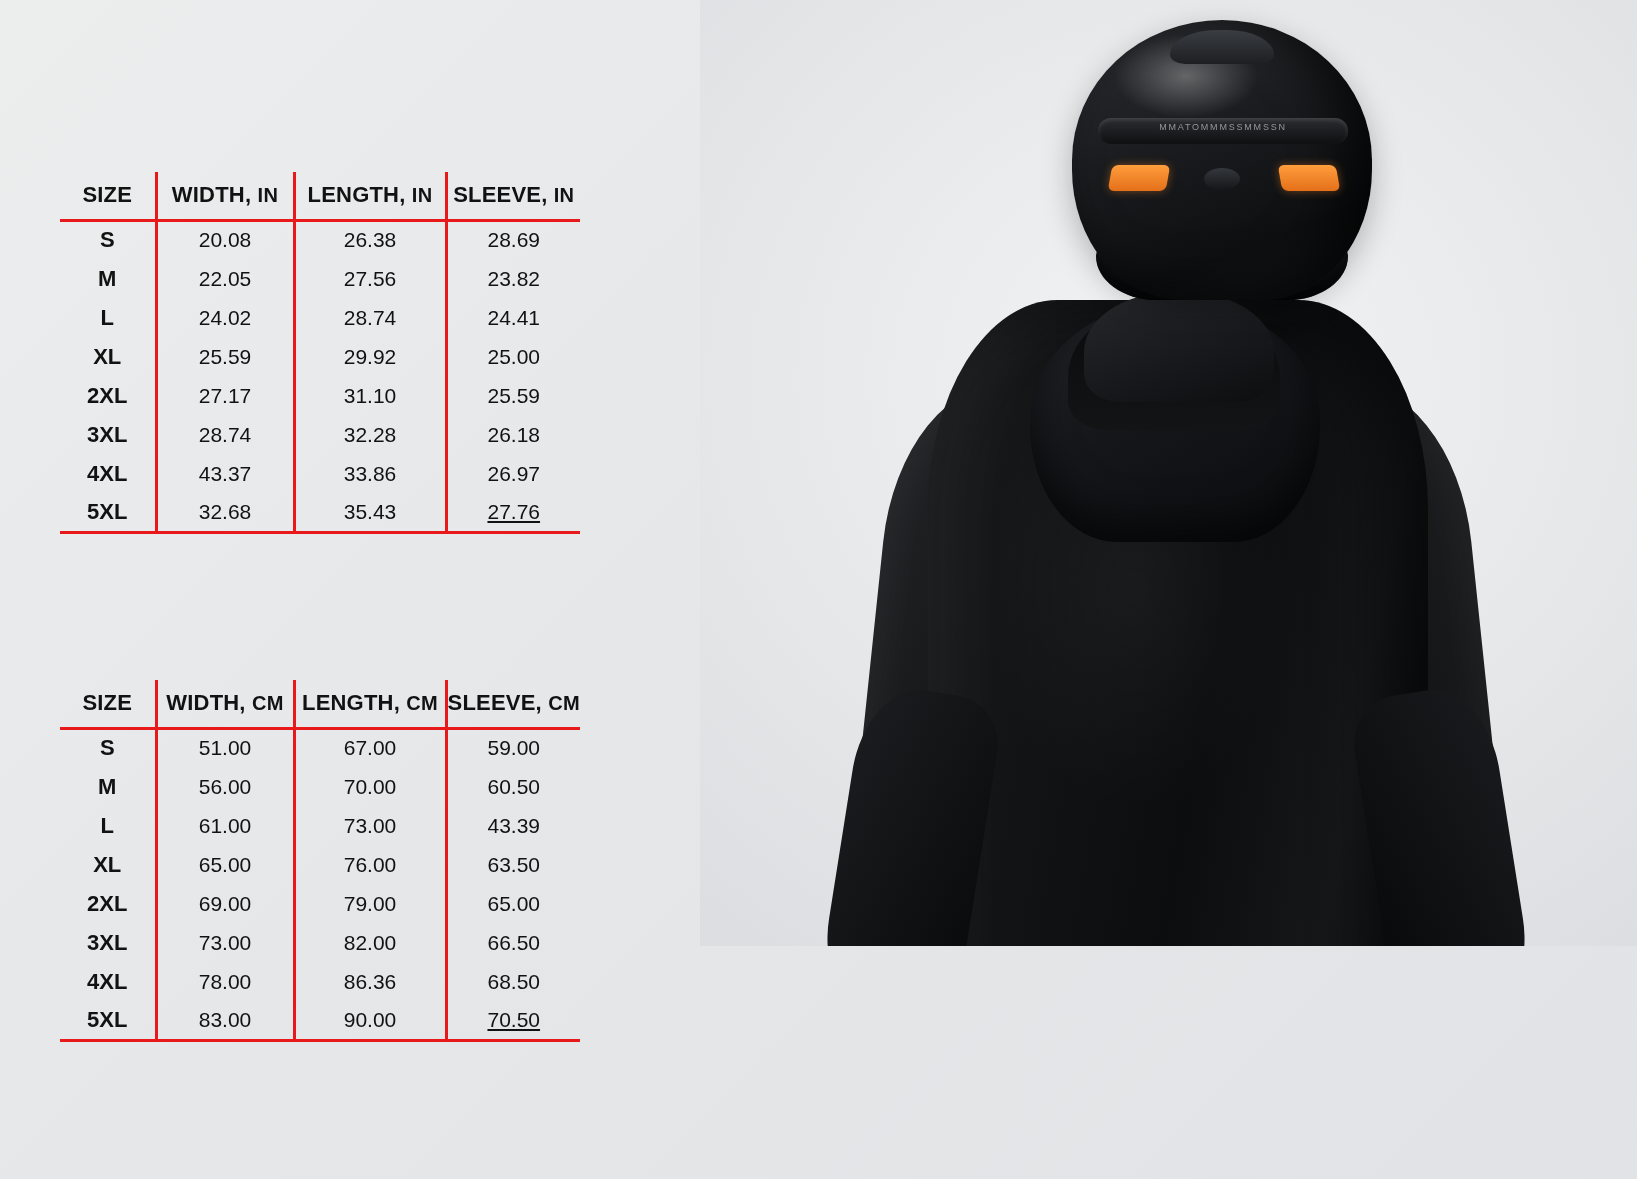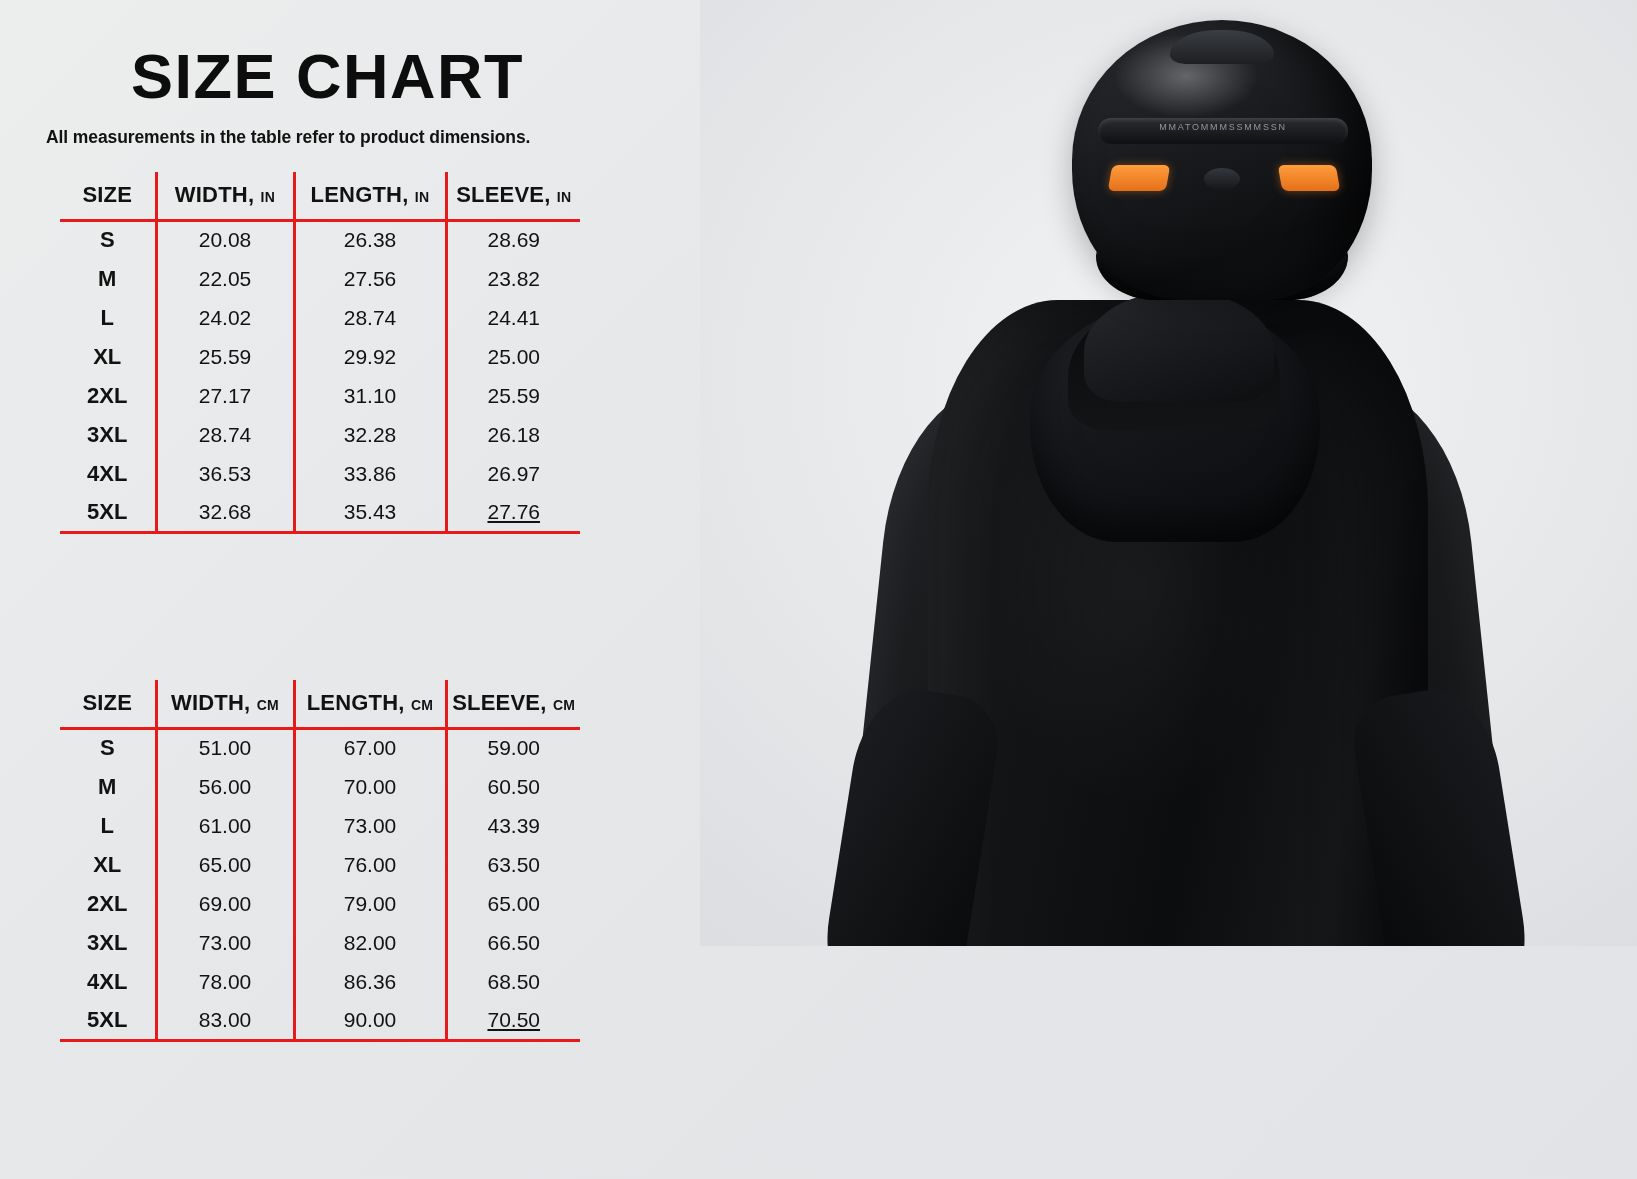--- a/index.html
+++ b/index.html
@@ -57,21 +57,21 @@
     padding: 0;
   }
   table.sz th {
     font-size: 22px;
     font-weight: bold;
     letter-spacing: 0.2px;
     height: 48px;
     border-bottom: 3px solid #e8191b;
   }
   table.sz th .unit {
-    font-size: 14px;
+    font-size: 20px;
     font-weight: bold;
     letter-spacing: 0.3px;
   }
   table.sz td {
     font-size: 21px;
     height: 39px;
     font-weight: normal;
   }
   table.sz td.size-cell {
     font-size: 22px;
@@ -284,22 +284,20 @@
     pointer-events: none;
   }
 </style>
 </head>
 <body>
 
 <div id="page">
 
   <div id="left-panel">
 
-    <div id="title">SIZE CHART</div>
-    <div id="subtitle">All measurements in the table refer to product dimensions.</div>
 
     <div class="table-block" id="table-in">
       <table class="sz">
         <thead>
           <tr>
             <th class="c-size"><span>SIZE</span></th>
             <th class="c-w"><span>WIDTH,</span> <span class="unit">IN</span></th>
             <th class="c-l"><span>LENGTH,</span> <span class="unit">IN</span></th>
             <th class="c-s"><span>SLEEVE,</span> <span class="unit">IN</span></th>
           </tr>
@@ -336,21 +334,21 @@
             <td class="c-s">25.59</td>
           </tr>
           <tr>
             <td class="c-size size-cell">3XL</td>
             <td class="c-w">28.74</td>
             <td class="c-l">32.28</td>
             <td class="c-s">26.18</td>
           </tr>
           <tr>
             <td class="c-size size-cell">4XL</td>
-            <td class="c-w">36.53</td>
+            <td class="c-w">43.37</td>
             <td class="c-l">33.86</td>
             <td class="c-s">26.97</td>
           </tr>
           <tr>
             <td class="c-size size-cell">5XL</td>
             <td class="c-w">32.68</td>
             <td class="c-l">35.43</td>
             <td class="c-s">27.76</td>
           </tr>
         </tbody>

